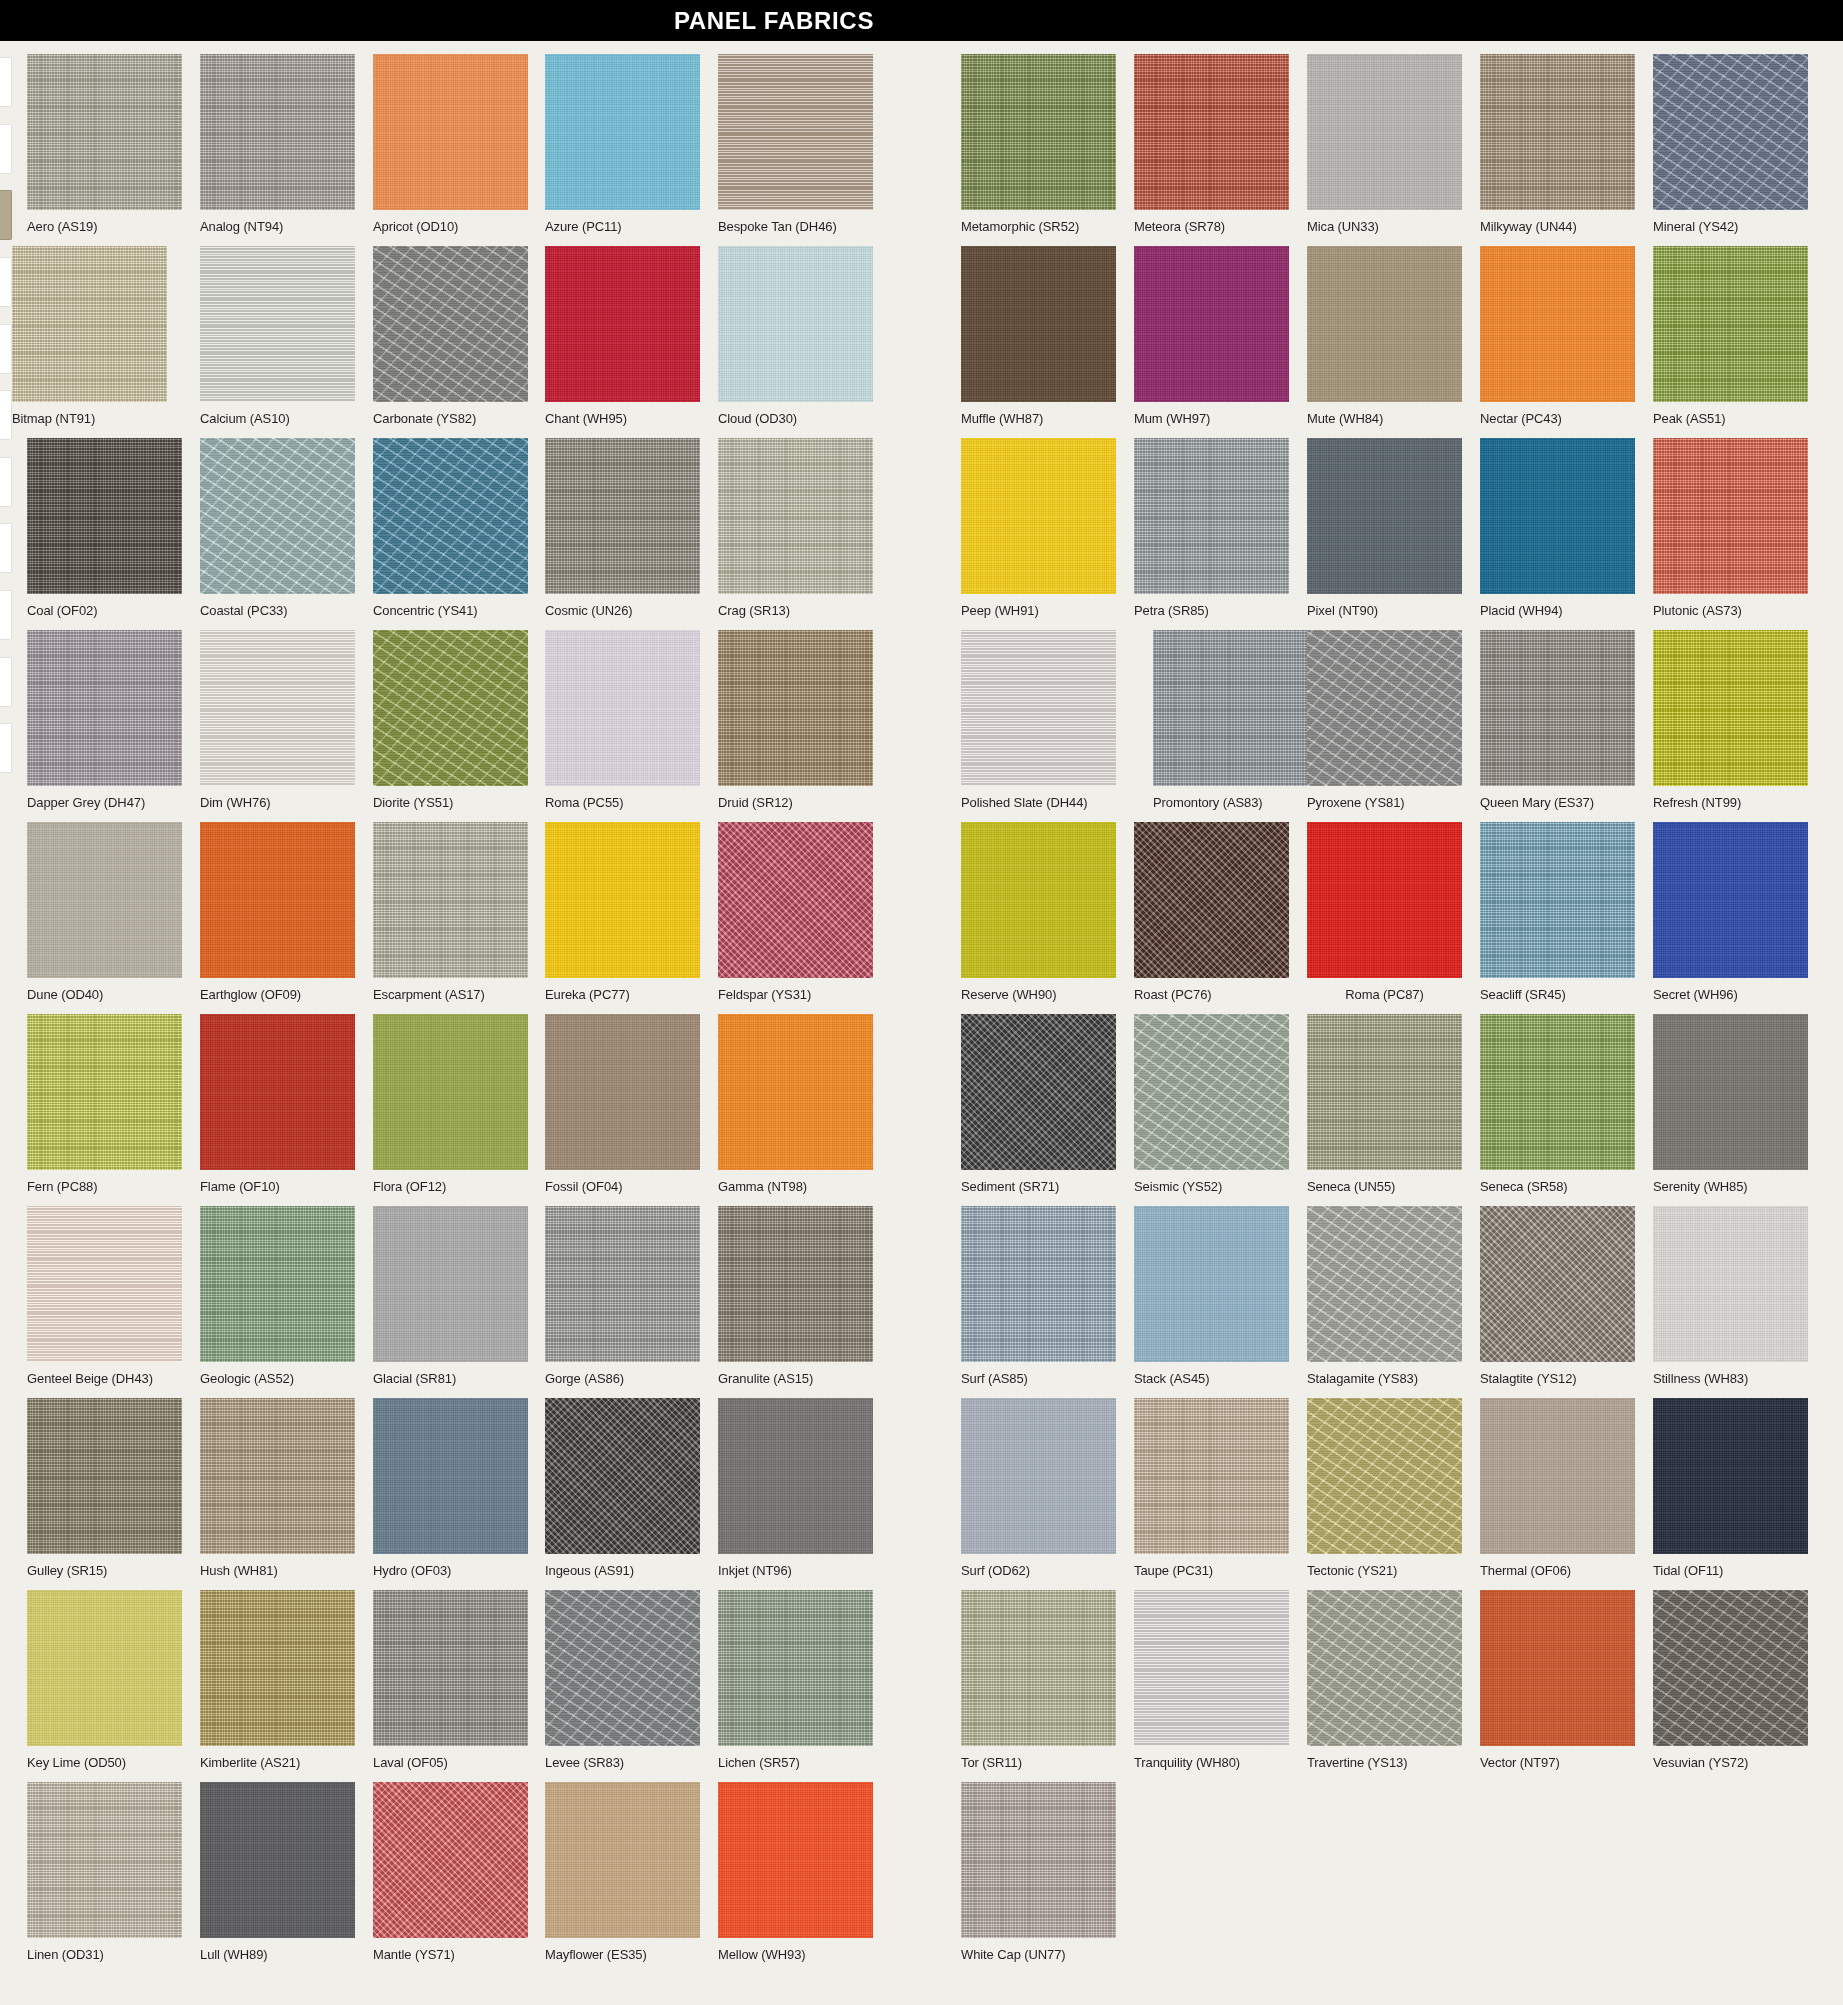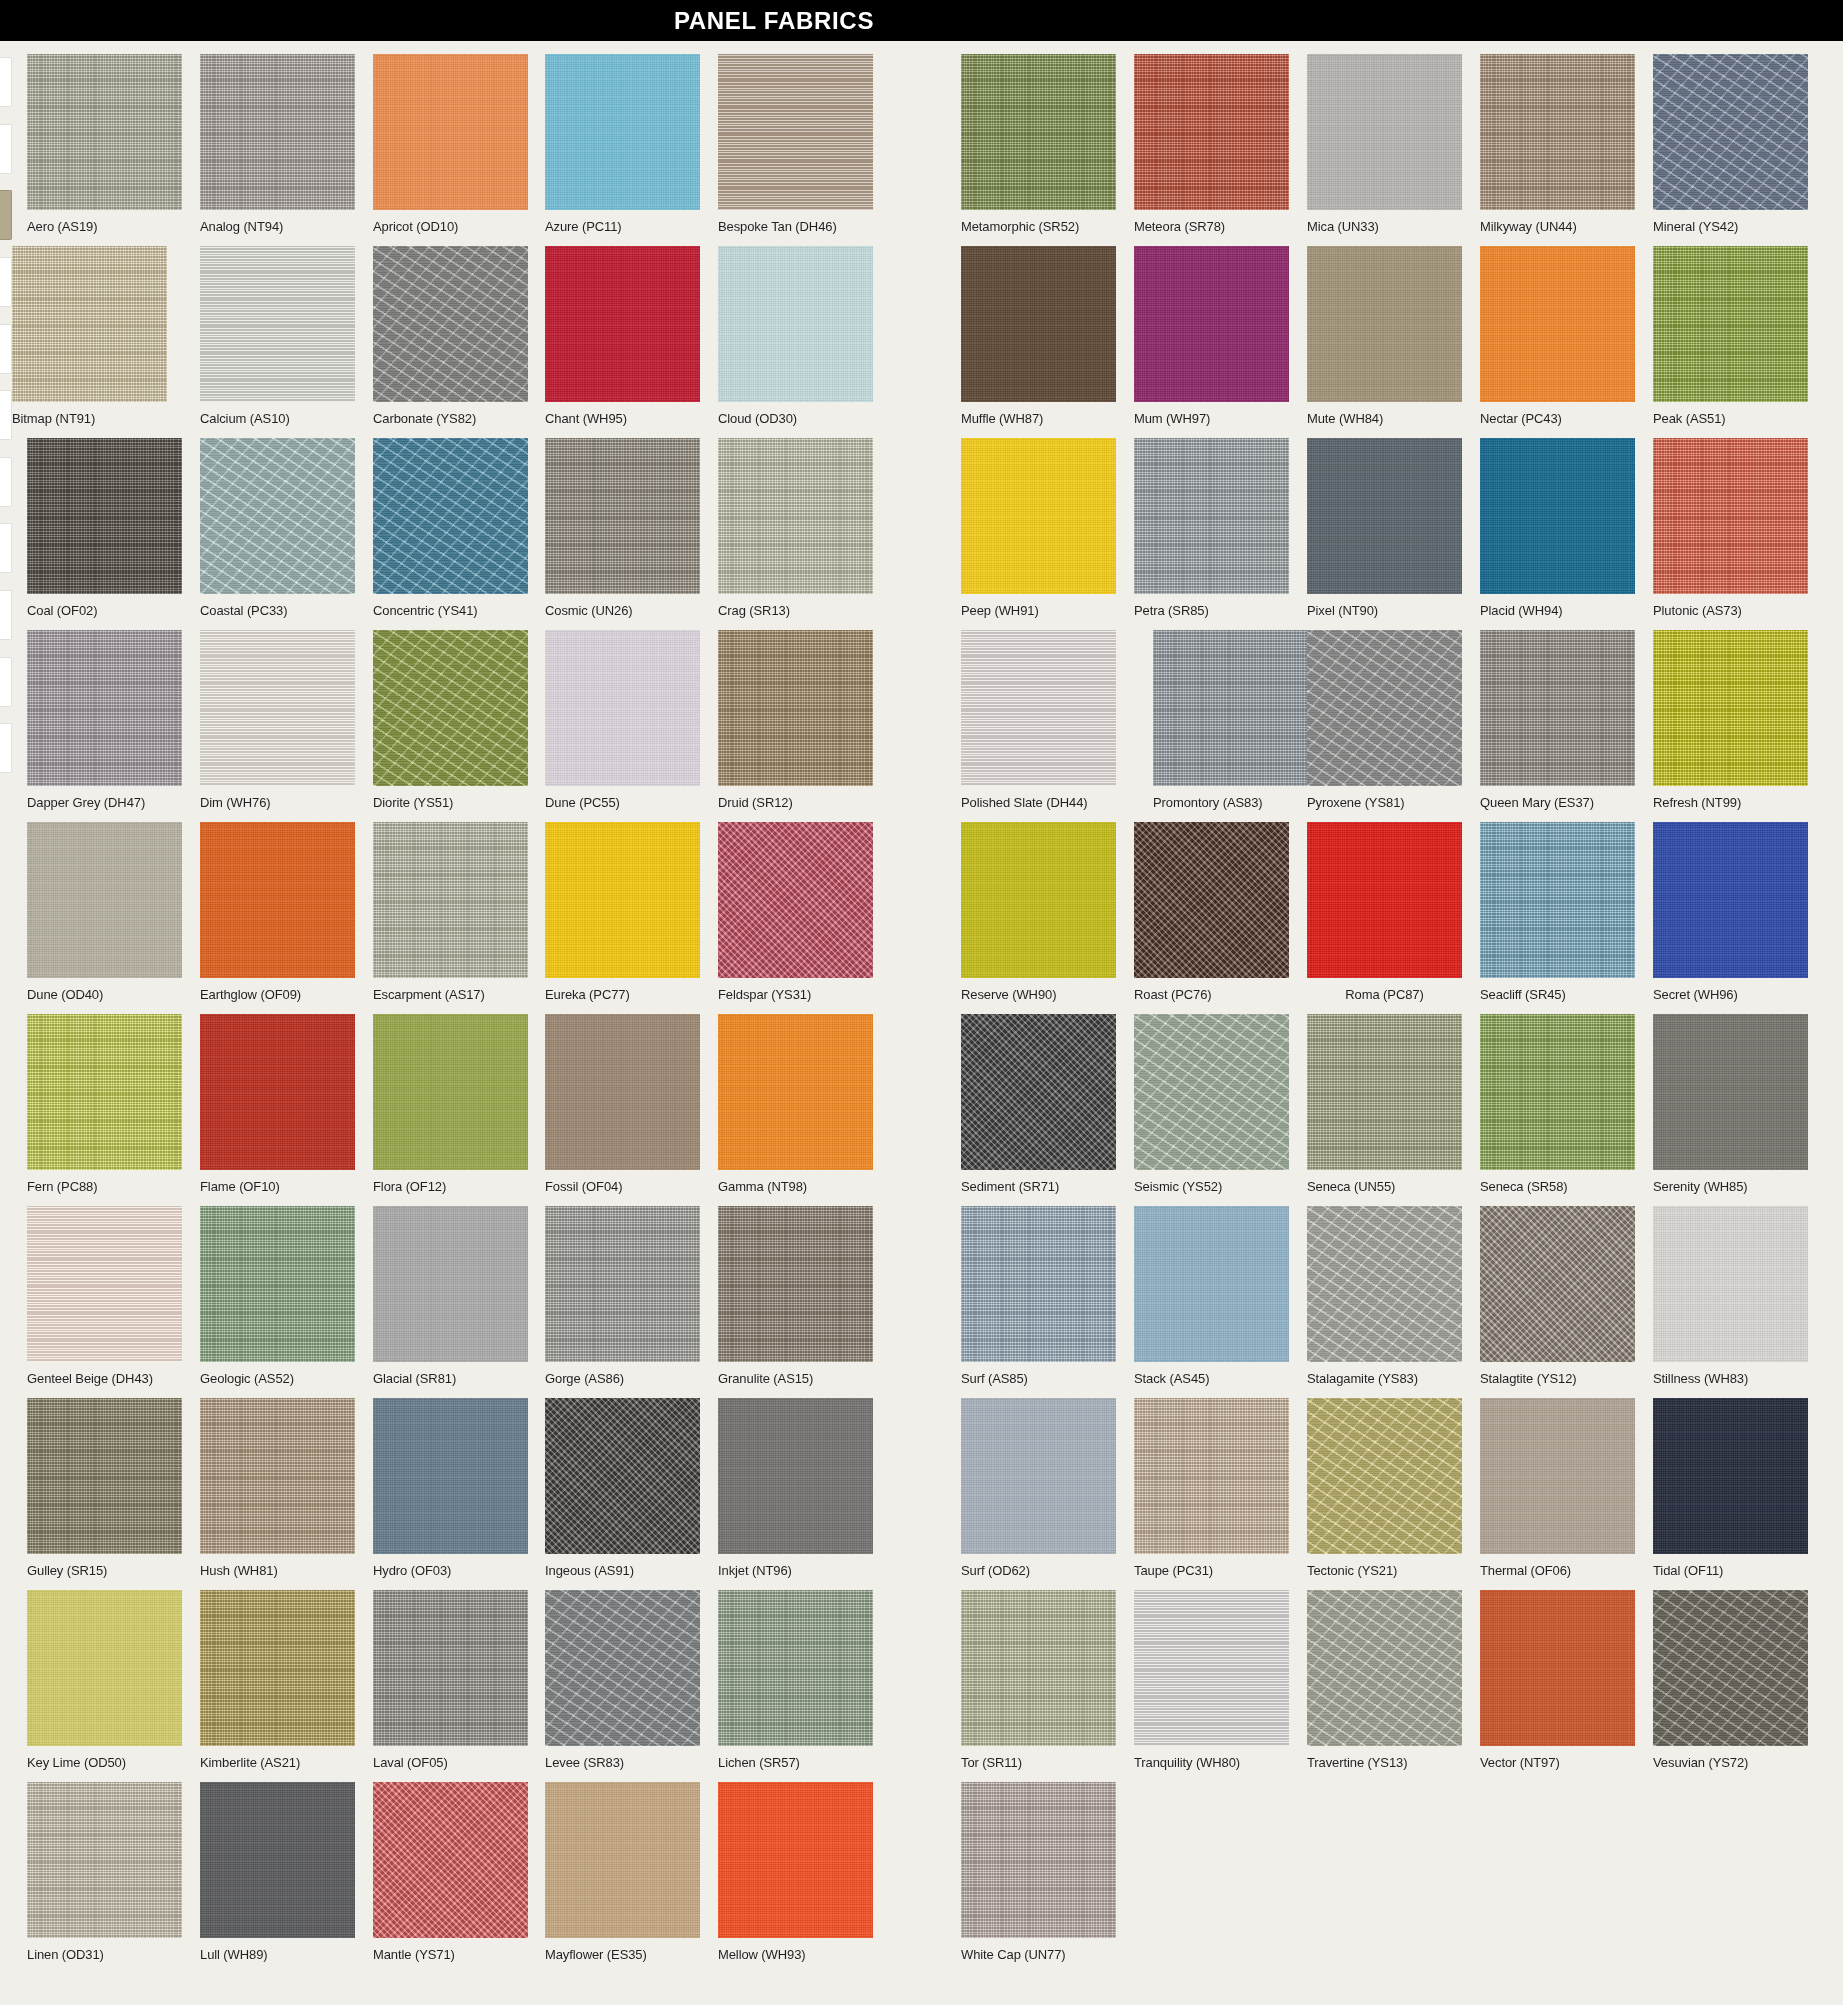--- a/index.html
+++ b/index.html
@@ -285,21 +285,21 @@
         <div class="cell" style="left: 200px;">
           <div class="swatch tex-horiz" style="background: rgb(236, 231, 221);"></div>
           <div class="label">Dim (WH76)</div>
         </div>
         <div class="cell" style="left: 373px;">
           <div class="swatch tex-geo" style="background: rgb(158, 178, 75);"></div>
           <div class="label">Diorite (YS51)</div>
         </div>
         <div class="cell" style="left: 545px;">
           <div class="swatch tex-flat" style="background: rgb(220, 212, 221);"></div>
-          <div class="label">Dune (PC55)</div>
+          <div class="label">Roma (PC55)</div>
         </div>
         <div class="cell" style="left: 718px;">
           <div class="swatch tex-coarse" style="background: rgb(176, 151, 114);"></div>
           <div class="label">Druid (SR12)</div>
         </div>
         <div class="cell" style="left: 961px;">
           <div class="swatch tex-horiz" style="background: rgb(230, 224, 221);"></div>
           <div class="label">Polished Slate (DH44)</div>
         </div>
         <div class="cell" style="left: 1134px; padding-left: 19px;">

